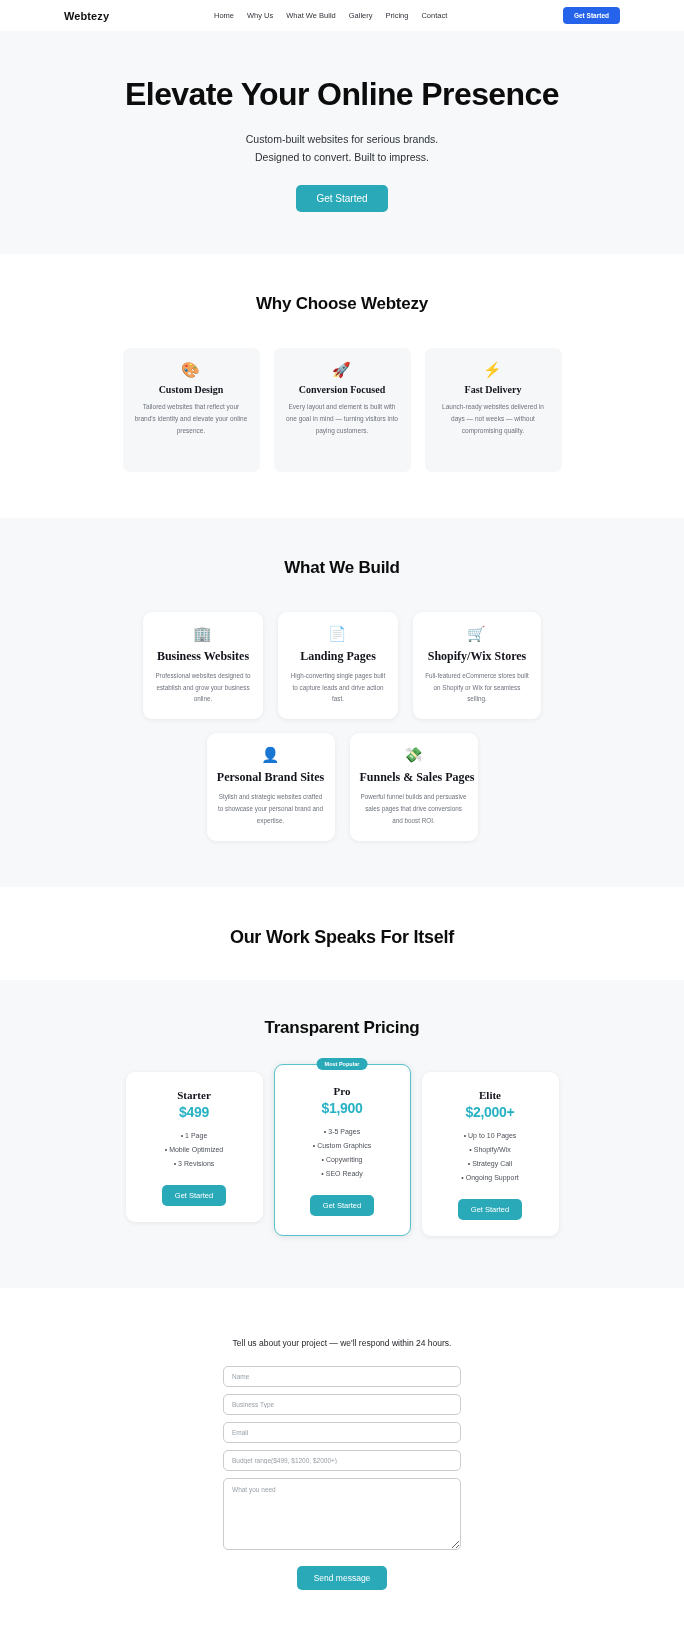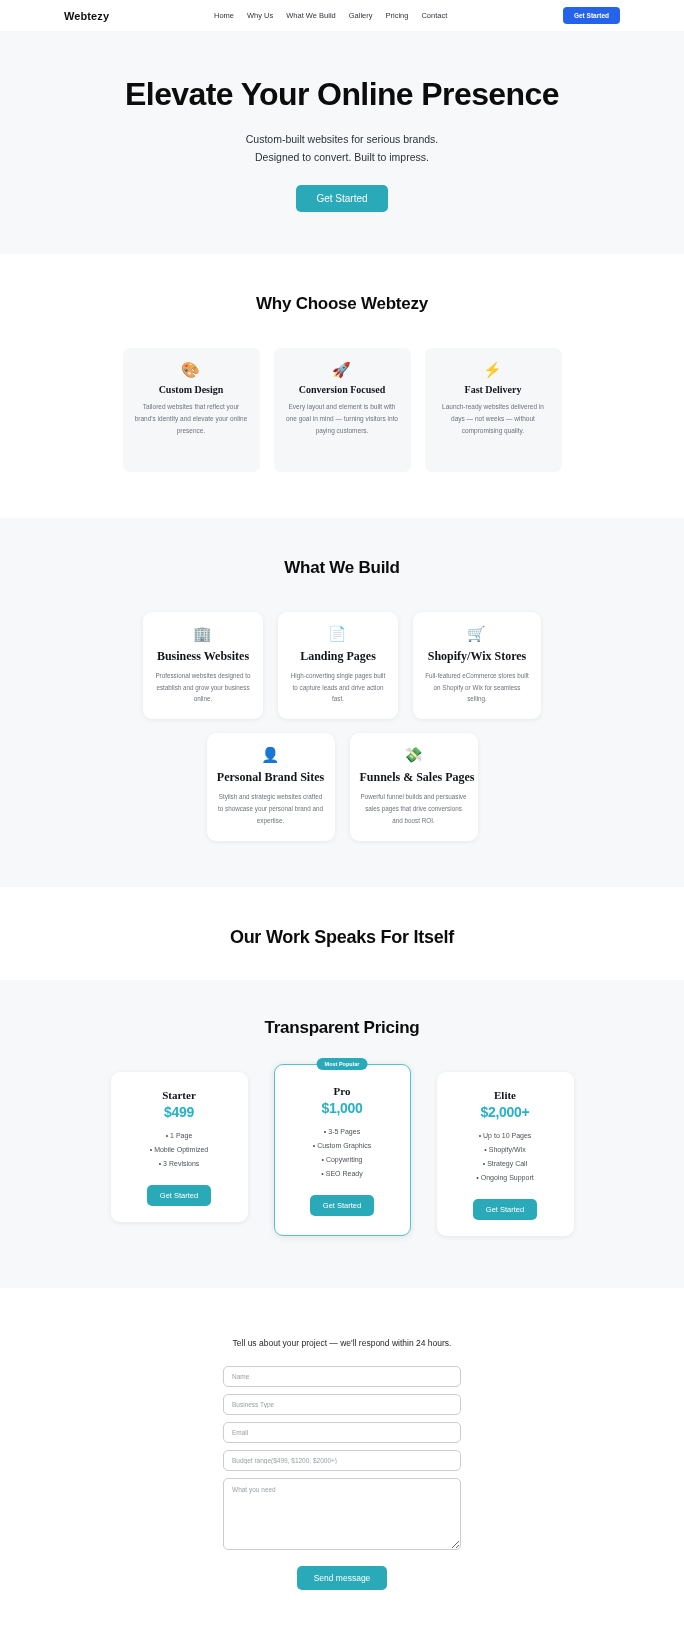--- a/index.html
+++ b/index.html
@@ -163,21 +163,21 @@
     font-size: 6.3px;
     line-height: 1.9;
     color: #6d737c;
   }
 
   
   .price-row {
     display: flex;
     justify-content: center;
     align-items: flex-start;
-    gap: 26px;
+    gap: 11px;
     margin-top: 34px;
   }
   .price-card {
     width: 137px;
     background: #ffffff;
     border-radius: 9px;
     padding: 17px 10px 16px;
     text-align: center;
     box-shadow: 0 1px 5px rgba(16,24,40,0.08);
     position: relative;
@@ -366,21 +366,21 @@
           <li>• 3 Revisions</li>
         </ul>
         <div class="price-btn-wrap">
           <button class="btn-teal small">Get Started</button>
         </div>
       </div>
 
       <div class="price-card featured">
         <div class="popular-badge">Most Popular</div>
         <div class="price-name">Pro</div>
-        <div class="price-amount">$1,000</div>
+        <div class="price-amount">$1,900</div>
         <ul class="price-feats">
           <li>• 3-5 Pages</li>
           <li>• Custom Graphics</li>
           <li>• Copywriting</li>
           <li>• SEO Ready</li>
         </ul>
         <div class="price-btn-wrap">
           <button class="btn-teal small">Get Started</button>
         </div>
       </div>

